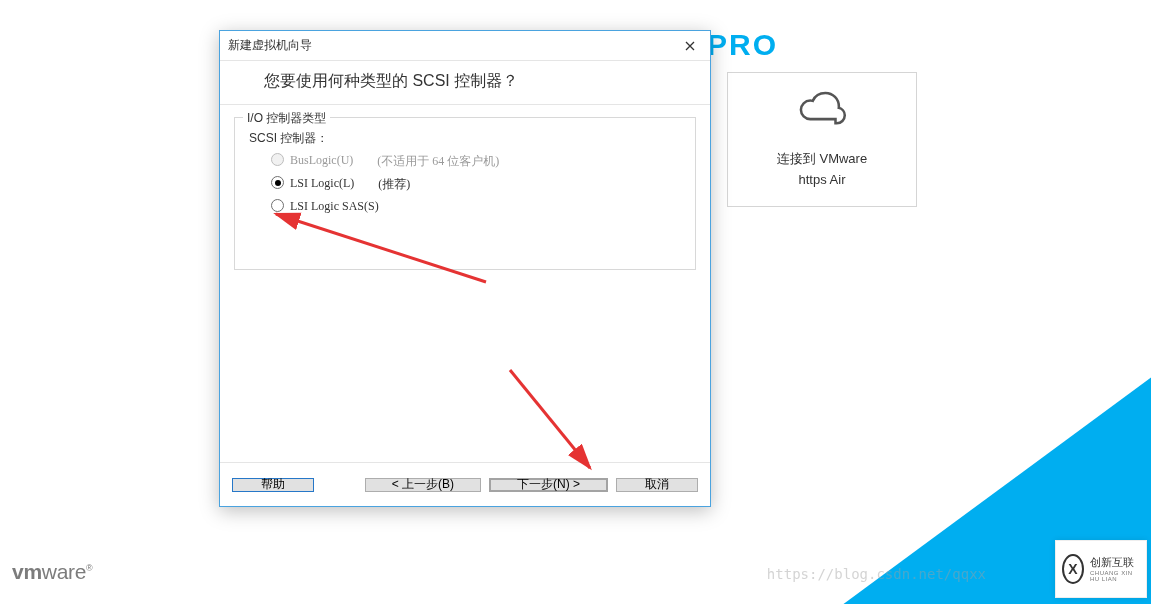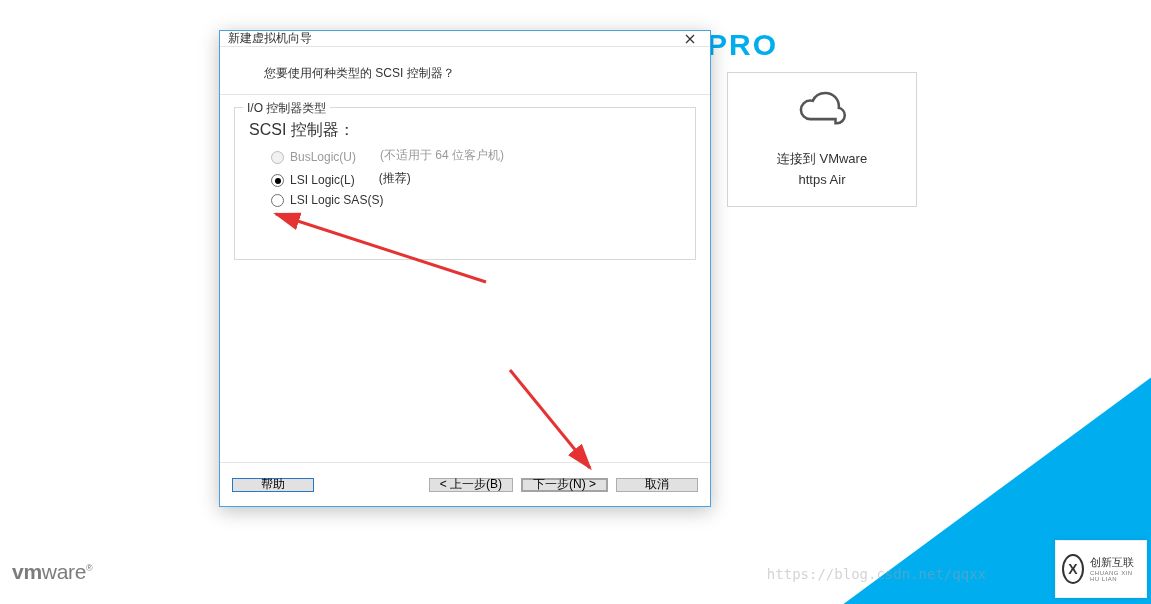--- a/index.html
+++ b/index.html
@@ -93,59 +93,59 @@
       top: 30px;
       width: 492px;
       height: 477px;
       background: #fff;
       border: 1px solid #4aa3df;
       box-shadow: 0 4px 18px rgba(0,0,0,.25);
       display: flex;
       flex-direction: column;
     }
     .titlebar {
-      height: 16px;
+      height: 30px;
       display: flex;
       align-items: center;
       justify-content: space-between;
       padding: 0 6px 0 8px;
       border-bottom: 1px solid #e5e5e5;
       font-size: 12px;
       color: #333;
     }
     .titlebar .close {
       width: 28px; height: 20px;
       display:flex; align-items:center; justify-content:center;
       cursor: pointer;
     }
     .header-block {
       padding: 10px 14px 12px 24px;
       border-bottom: 1px solid #e5e5e5;
     }
     .header-block .h-title { font-size: 12px; font-weight: bold; color:#000; }
-    .header-block .h-sub { font-size: 12px; color:#333; padding-left: 20px; margin-top: 8px;}
+    .header-block .h-sub { font-size: 16px; color:#333; padding-left: 20px; margin-top: 0;}
     .content-area { flex: 1; padding: 12px 14px; }
     .fieldset {
       border: 1px solid #d8d8d8;
       position: relative;
       padding: 12px 14px 14px 14px;
       height: 153px;
     }
     .fieldset .legend {
       position: absolute;
       top: -8px; left: 8px;
       background: #fff;
       padding: 0 4px;
       font-size: 12px;
       color: #333;
     }
-    .fs-row { font-size: 16px; color:#333; margin-bottom: 6px; }
+    .fs-row { font-size: 12px; color:#333; margin-bottom: 6px; }
     .radio-row {
-      display: flex; align-items:flex-end; gap: 6px;
-      font-size: 12px; color:#333; margin: 6px 0 6px 22px;
+      display: flex; align-items:flex-start; gap: 6px;
+      font-size: 12px; color:#333; margin: 6px 0 6px 22px; font-family: Liberation Serif, serif;
     }
     .radio-row.disabled { color:#9a9a9a; }
     .radio {
       width: 13px; height: 13px; border:1px solid #6f6f6f; border-radius:50%;
       display:inline-flex; align-items:center; justify-content:center; background:#fff;
     }
     .radio.disabled { border-color:#bdbdbd; background:#f1f1f1;}
     .radio.checked::after { content:''; width:6px; height:6px; background:#000; border-radius:50%; }
     .note { color:#333; margin-left: 18px; }
     .note.disabled { color:#9a9a9a; }
@@ -154,21 +154,21 @@
       height: 44px;
       border-top: 1px solid #e5e5e5;
       display:flex;
       align-items:center;
       padding: 0 12px;
       gap: 8px;
     }
     .btn {
       height: 14px;
       min-width: 82px;
-      padding: 0 10px;
+      padding: 0 26px;
       font-size: 12px;
       background: #e1e1e1;
       border: 1px solid #adadad;
       cursor: pointer;
       display:flex; align-items:center; justify-content:center;
     }
     .btn.primary { border: 1px solid #2677c8; background:#e1e1e1; }
     .btn.default { border:2px solid #a3a3a3; }
     .spacer { flex:1; }
 

